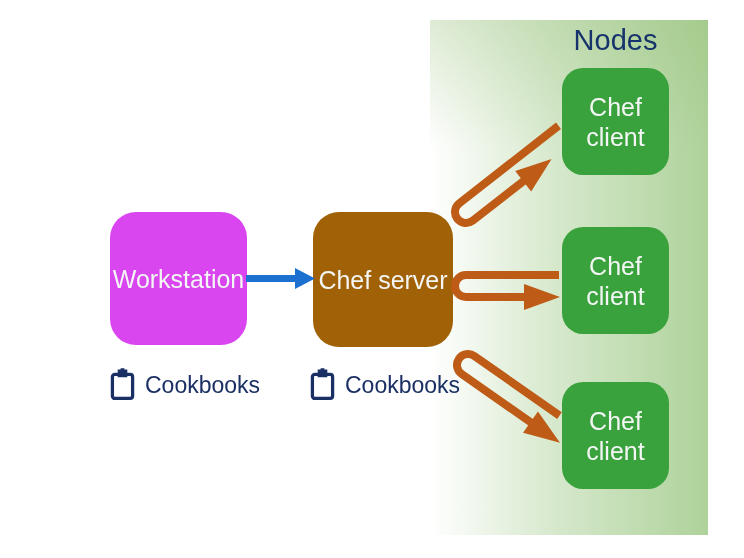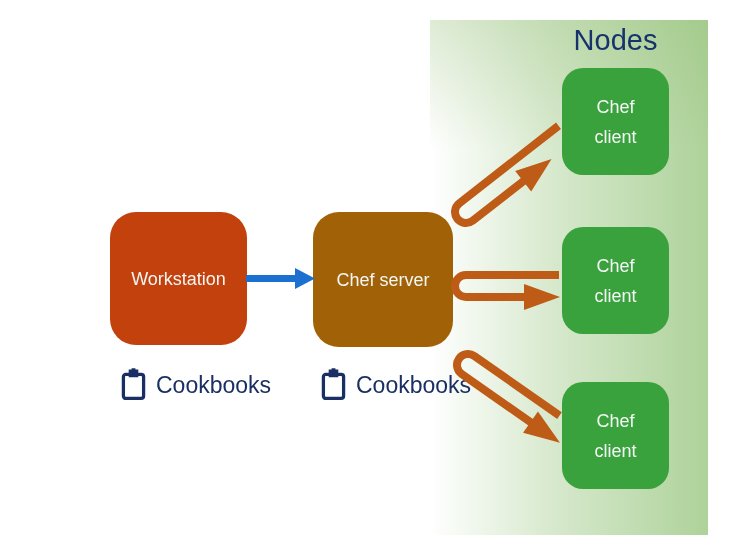--- a/index.html
+++ b/index.html
@@ -13,50 +13,50 @@
       linear-gradient(to bottom, rgba(139,184,106,0.28) 0%, rgba(139,184,106,0) 25%),
       linear-gradient(to right, rgba(174,210,154,0) 0%, rgba(174,210,154,0.5) 45%, rgba(174,210,154,1) 100%);
   }
   .nodes-title {
     position:absolute; left:558px; top:24px; width:115px;
     text-align:center; font-size:29px; line-height:32px; color:#16336B;
   }
   .box {
     position:absolute; display:flex; align-items:center; justify-content:center;
     color:#F3F6F5; text-align:center; white-space:pre-line;
-    font-size:18px; line-height:30px;
+    font-size:25px; line-height:30px;
   }
   .workstation { left:110px; top:212px; width:137px; height:133px; border-radius:26px; }
   .server      { left:313px; top:212px; width:140px; height:135px; border-radius:26px; }
   .client      { left:562px; width:107px; height:107px; border-radius:21px; }
   .client1 { top:68px; }
   .client2 { top:227px; }
   .client3 { top:382px; }
   .overlay {
     position:absolute; left:0; top:0; width:744px; height:558px;
     pointer-events:none; z-index:5;
   }
   .cookbooks {
     position:absolute; display:flex; align-items:center; gap:10px;
-    color:#1A2F63; font-size:23px; line-height:32px;margin-left:11px;
+    color:#1A2F63; font-size:23px; line-height:32px;
   }
   .cb1 { left:110px; top:368px; }
   .cb2 { left:310px; top:368px; }
   .clipboard { display:block; }
 </style>
 </head>
 <body>
 
 <div class="canvas">
 
   <div class="nodes-panel"></div>
 
   <div class="nodes-title">Nodes</div>
 
-  <div class="box workstation" style="background-color: #c2410c;">
+  <div class="box workstation" style="background-color: #d946ef;">
     <span>Workstation</span>
   </div>
 
   <div class="box server" style="background-color: #a16207;">
     <span>Chef server</span>
   </div>
 
   <div class="box client client1" style="background-color: rgb(57, 162, 60);">
     <span>Chef
 client</span>

